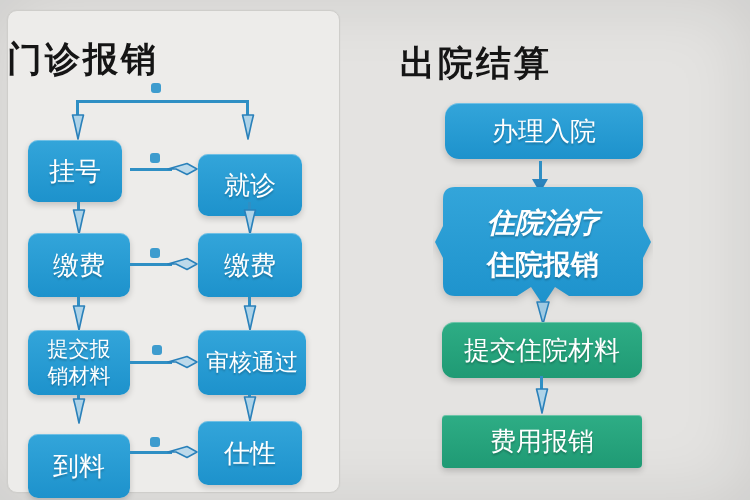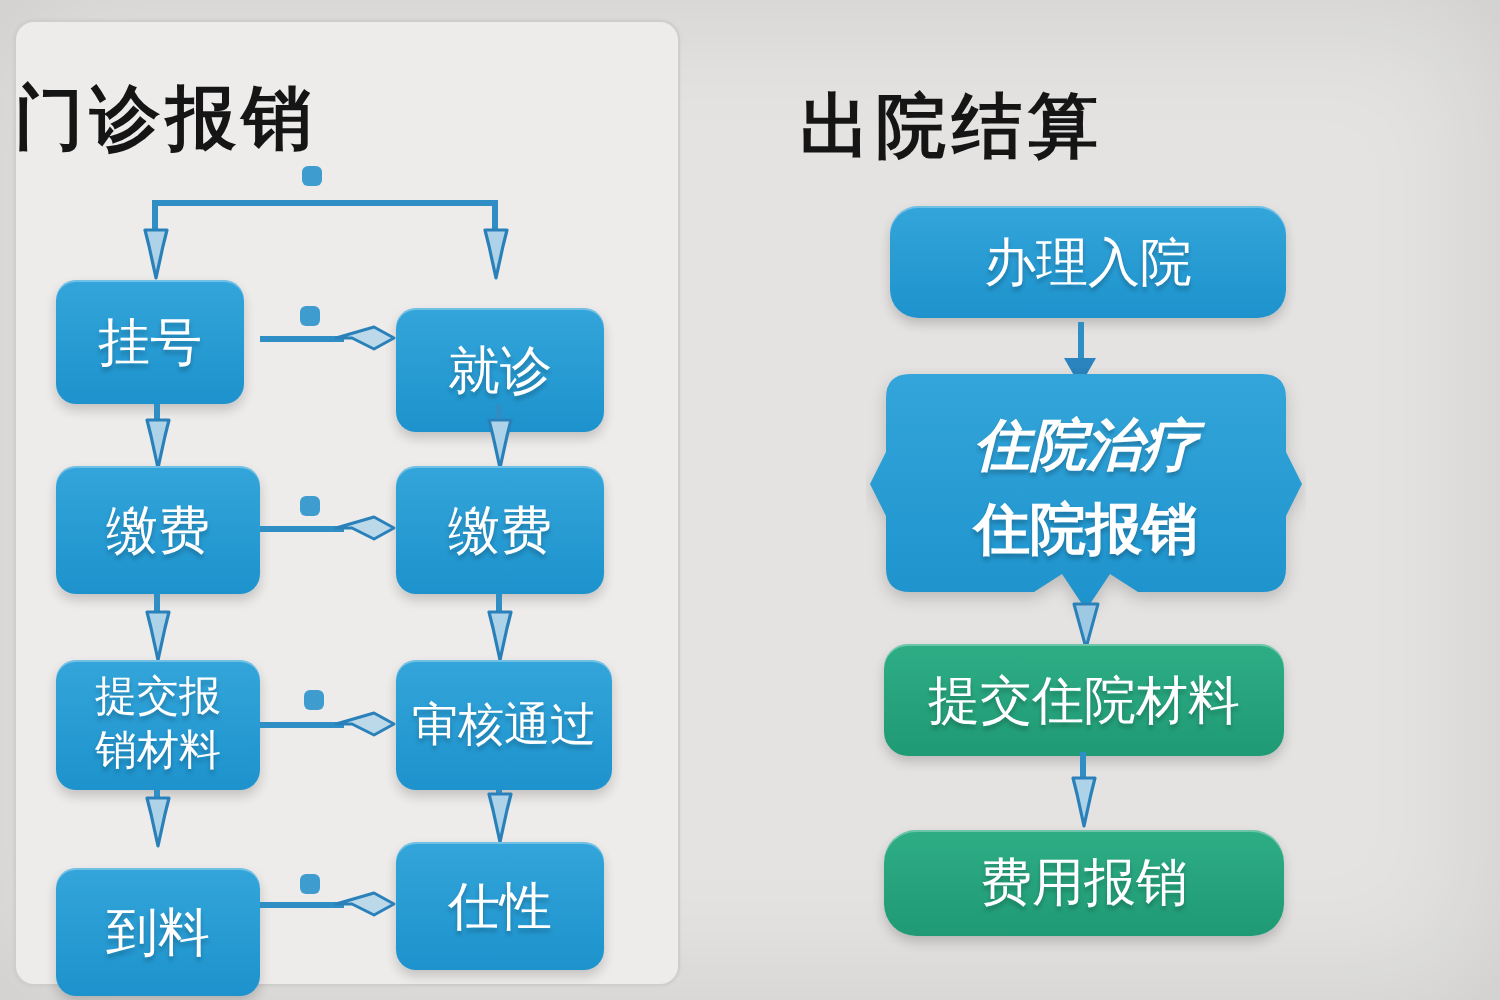--- a/index.html
+++ b/index.html
@@ -166,17 +166,17 @@
 
   <div class="abs box green fs26" style="left:442px;top:322px;width:200px;height:56px;border-radius:12px;">
       <span>提交住院材料</span>
     </div>
 
   <div class="abs vline" style="left:540px;top:376px;height:16px;"></div>
   <svg class="abs" style="left:534px;top:388px;" width="16" height="26" viewBox="0 0 16 26">
       <path d="M2.5,1 L13.5,1 L11.5,9 L8,25 L4.5,9 Z" fill="#aed3e8" stroke="#2a81ba" stroke-width="1.6" stroke-linejoin="round"></path>
     </svg>
 
-  <div class="abs box green fs26" style="left:442px;top:415px;width:200px;height:53px;border-radius:16px;">
+  <div class="abs box green fs26" style="left:442px;top:415px;width:200px;height:53px;border-radius:4px;">
       <span>费用报销</span>
     </div>
 
 </div>
 
 </body></html>

